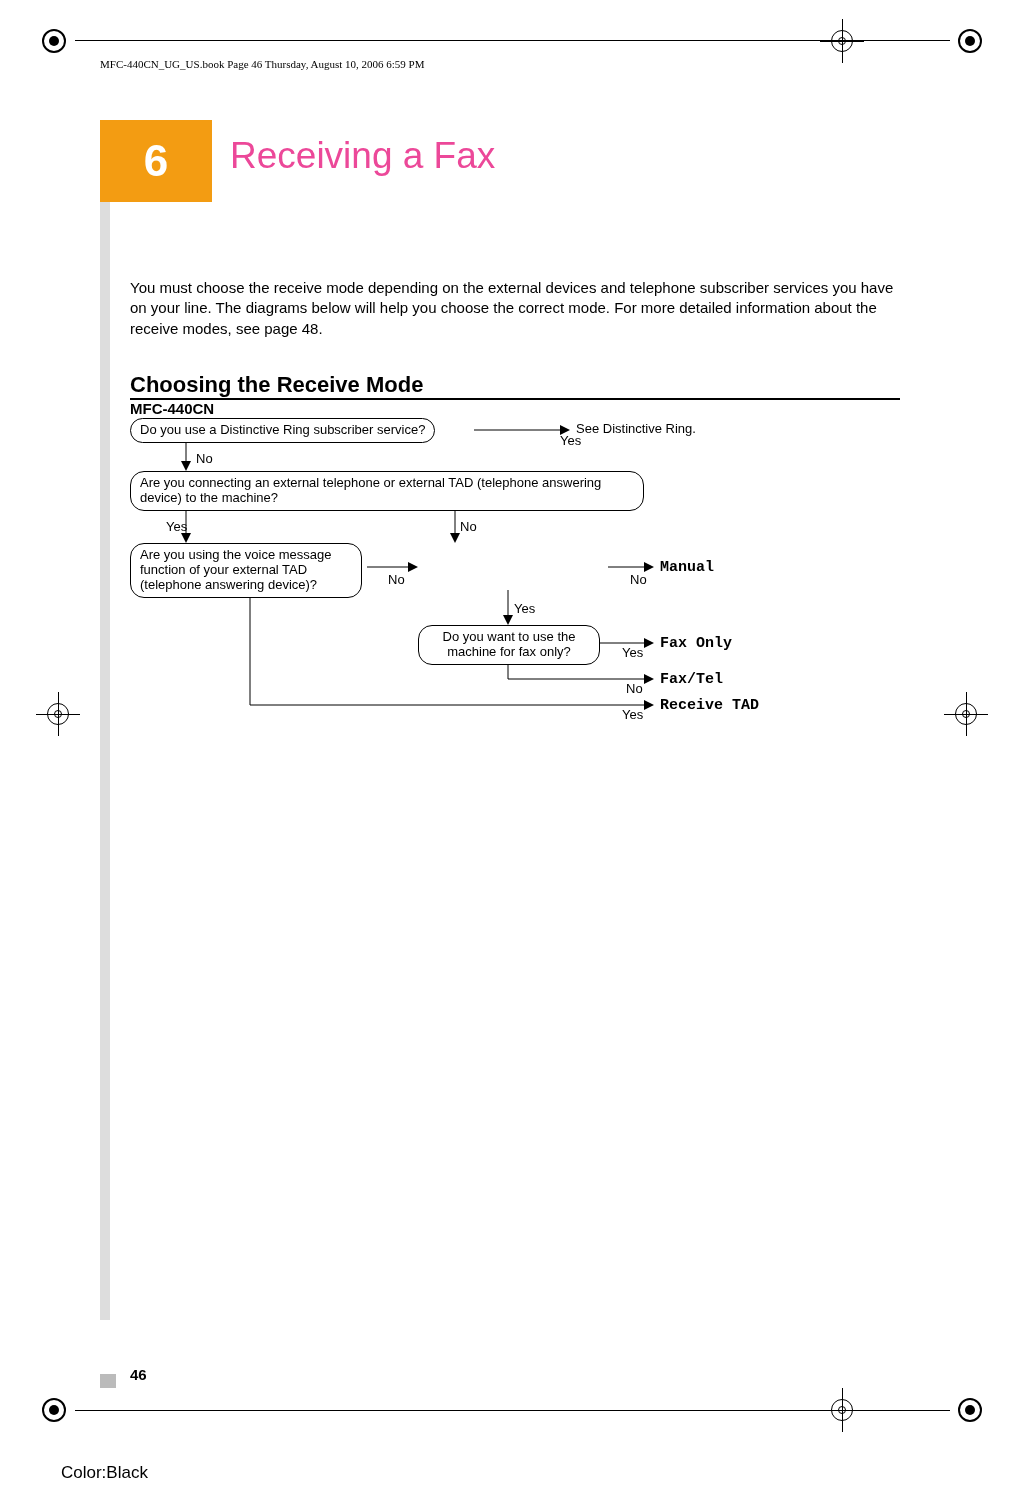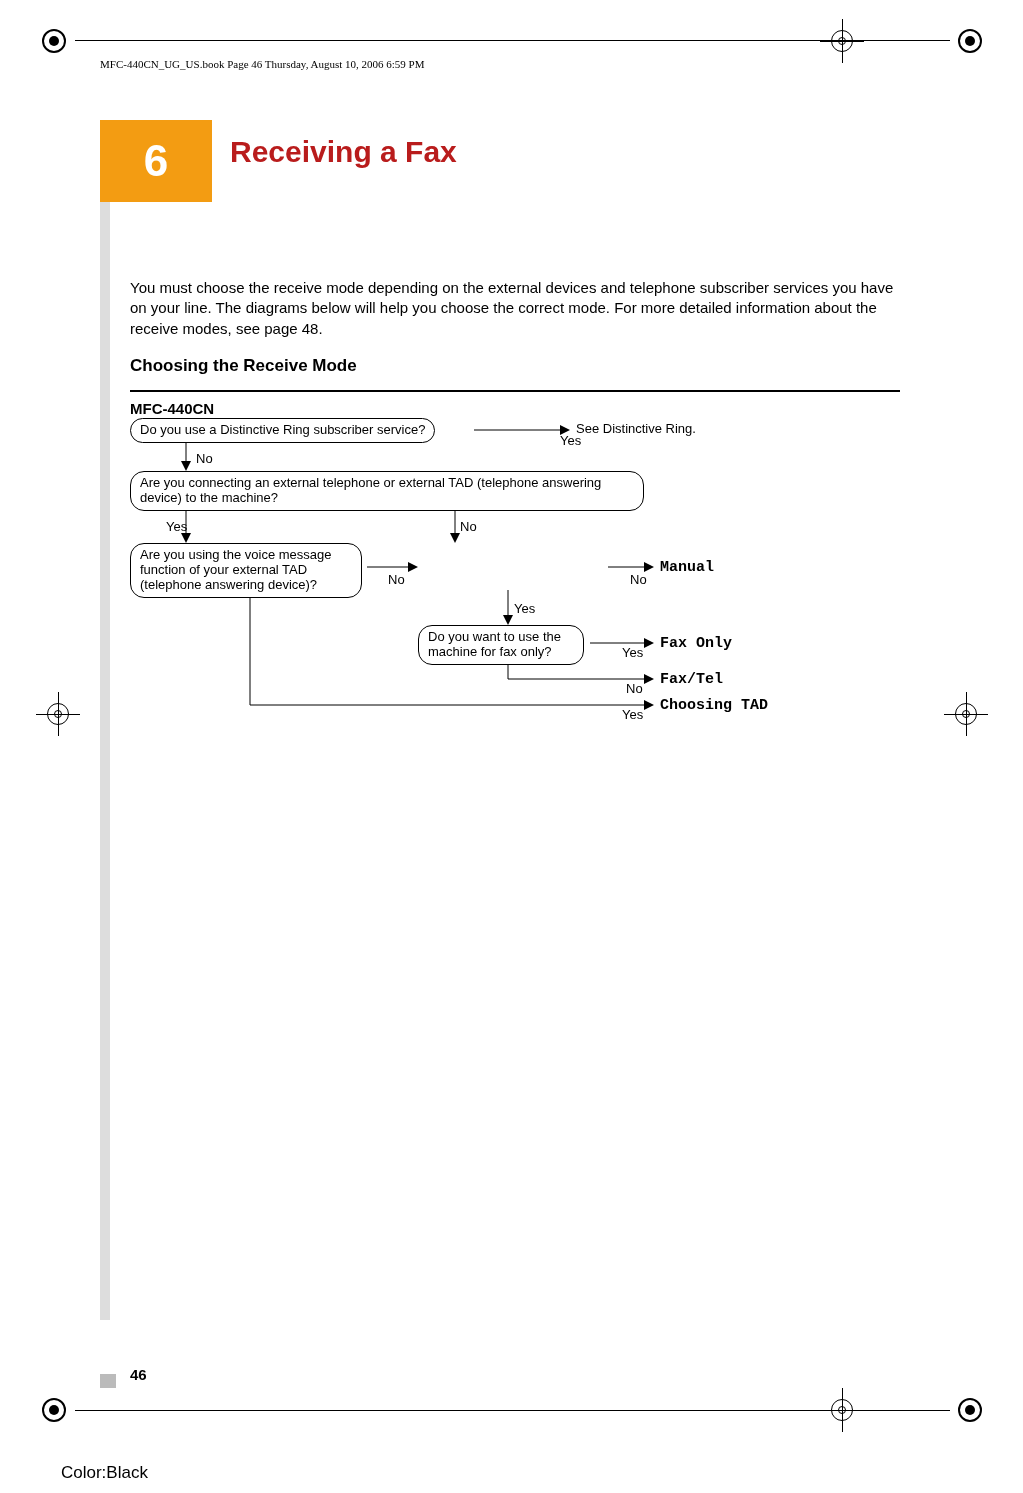--- a/index.html
+++ b/index.html
@@ -11,24 +11,24 @@
 .bullseye .outer { width: 24px; height: 24px; border: 2px solid #000; border-radius: 50%; position: absolute; left: 50%; top: 50%; transform: translate(-50%,-50%); }
 .bullseye .inner { width: 10px; height: 10px; background: #000; border-radius: 50%; position: absolute; left: 50%; top: 50%; transform: translate(-50%,-50%); }
 .cross { position: absolute; width: 44px; height: 44px; }
 .cross .h { position: absolute; left: 0; right: 0; top: 50%; border-top: 1px solid #000; }
 .cross .v { position: absolute; top: 0; bottom: 0; left: 50%; border-left: 1px solid #000; }
 .cross .c { position: absolute; width: 22px; height: 22px; border: 1px solid #000; border-radius: 50%; left: 50%; top: 50%; transform: translate(-50%,-50%); }
 .cross .cd { position: absolute; width: 8px; height: 8px; border: 1px solid #000; border-radius: 50%; left: 50%; top: 50%; transform: translate(-50%,-50%); }
 .hline { position: absolute; border-top: 1px solid #000; }
 .side-left { position: absolute; left: 100px; top: 120px; width: 10px; height: 1200px; background: #ddd; }
 .chapter-box { position: absolute; left: 100px; top: 120px; width: 112px; height: 82px; background: #f39c12; display: flex; align-items: center; justify-content: center; color: #fff; font-size: 44px; font-weight: bold; }
-.chapter-title { position: absolute; left: 230px; top: 135px; font-size: 30px; font-weight: bold; color: #b91c1c; }
+.chapter-title { position: absolute; left: 230px; top: 135px; font-size: 37px; font-weight: normal; color: #ec4899; }
 .section-heading { position: absolute; left: 130px; top: 230px; font-size: 28px; font-weight: bold; }
 .body-text { position: absolute; left: 130px; top: 278px; width: 770px; font-size: 15px; line-height: 1.35; }
-.sub-heading { position: absolute; left: 130px; top: 356px; font-size: 17px; font-weight: bold; border-bottom: 2px solid #000; padding-bottom: 14px; width: 770px; }
+.sub-heading { position: absolute; left: 130px; top: 372px; font-size: 22px; font-weight: bold; border-bottom: 2px solid #000; padding-bottom: 0; width: 770px; }
 .model-label { position: absolute; left: 130px; top: 400px; font-size: 15px; font-weight: bold; }
 .flow { position: absolute; left: 130px; top: 415px; width: 790px; height: 330px; }
 .node { position: absolute; border: 1px solid #000; border-radius: 14px; font-size: 13px; padding: 4px 9px; background: #fff; line-height: 1.15; }
 .plain { position: absolute; font-size: 13px; }
 .mono { font-family: "Courier New", monospace; font-weight: bold; font-size: 15px; }
 .flow svg { position: absolute; left: 0; top: 0; }
 .page-number { position: absolute; left: 130px; bottom: 110px; font-size: 15px; font-weight: bold; }
 .pn-bar { position: absolute; left: 100px; bottom: 105px; width: 16px; height: 14px; background: #bbb; }
 .color-label { position: absolute; left: 61px; bottom: 10px; font-size: 17px; }
 </style>
@@ -128,26 +128,26 @@
     <div class="plain" style="left:36px; top:104px;">Yes</div>
     <div class="plain" style="left:330px; top:104px;">No</div>
 
     <div class="node" style="left:0; top:128px; width:232px;">Are you using the voice message function of your external TAD (telephone answering device)?</div>
     <div class="plain" style="left:258px; top:157px;">No</div>
 
     <div class="plain" style="left:500px; top:157px;">No</div>
     <div class="plain mono" style="left:530px; top:144px;">Manual</div>
     <div class="plain" style="left:384px; top:186px;">Yes</div>
 
-    <div class="node" style="left:288px; top:210px; width:166px;">Do you want to use the machine for fax only?</div>
+    <div class="node" style="left:288px; top:210px; width:182px;text-align:center;">Do you want to use the machine for fax only?</div>
     <div class="plain" style="left:492px; top:230px;">Yes</div>
     <div class="plain mono" style="left:530px; top:220px;">Fax Only</div>
     <div class="plain" style="left:496px; top:266px;">No</div>
     <div class="plain mono" style="left:530px; top:256px;">Fax/Tel</div>
 
     <div class="plain" style="left:492px; top:292px;">Yes</div>
-    <div class="plain mono" style="left:530px; top:282px;">Choosing TAD</div>
+    <div class="plain mono" style="left:530px; top:282px;">Receive TAD</div>
   </div>
 
   <div class="pn-bar"></div>
   <div class="page-number">46</div>
   <div class="color-label">Color:Black</div>
 </div>
 
 </body></html>

